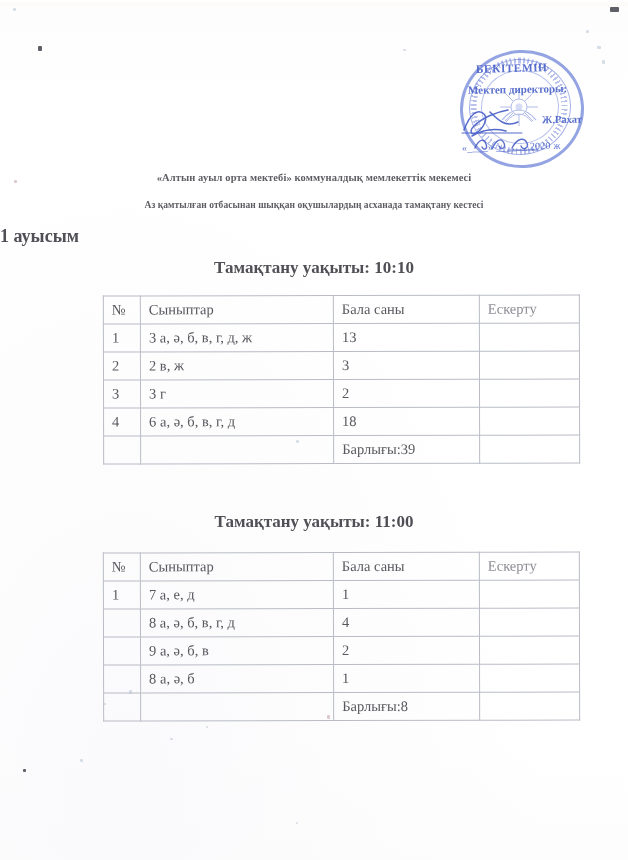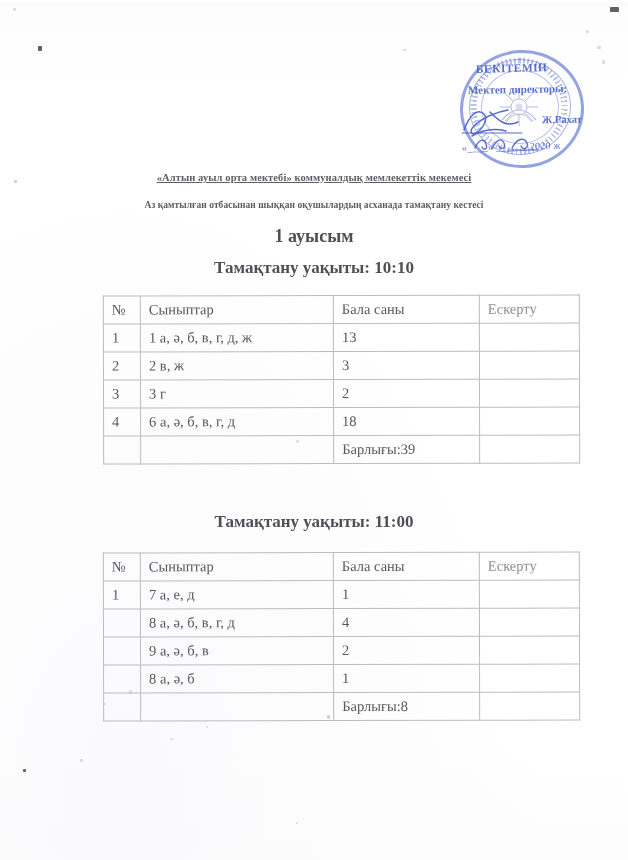--- a/index.html
+++ b/index.html
@@ -137,37 +137,36 @@
   
   .org-line {
     position: absolute;
     left: 0; right: 0;
     top: 172px;
     text-align: center;
     font-size: 10.5px;
     font-weight: bold;
     letter-spacing: .1px;
     color: #5d5d63;
-    text-decoration: underline;
   }
   .subtitle-line {
     position: absolute;
     left: 0; right: 0;
     top: 200px;
     text-align: center;
     font-size: 9.5px;
     font-weight: bold;
     letter-spacing: .05px;
     color: #5d5d63;
   }
   .shift-title {
     position: absolute;
     left: 0; right: 0;
     top: 226px;
-    text-align: center;
+    text-align: left;
     font-size: 18px;
     font-weight: bold;
     color: #4f4f55;
   }
   .meal-time {
     text-align: center;
     font-size: 17px;
     font-weight: bold;
     color: #4f4f55;
   }
@@ -300,21 +299,21 @@
       <tr>
         <th class="cell-no">№</th>
         <th>Сыныптар</th>
         <th>Бала саны</th>
         <th class="hdr-note">Ескерту</th>
       </tr>
     </thead>
     <tbody>
       <tr>
         <td class="cell-no">1</td>
-        <td>1 а, ә, б, в, г, д, ж</td>
+        <td>3 а, ә, б, в, г, д, ж</td>
         <td>13</td>
         <td class="note-cell"></td>
       </tr>
       <tr>
         <td class="cell-no">2</td>
         <td>2 в, ж</td>
         <td>3</td>
         <td class="note-cell"></td>
       </tr>
       <tr>

